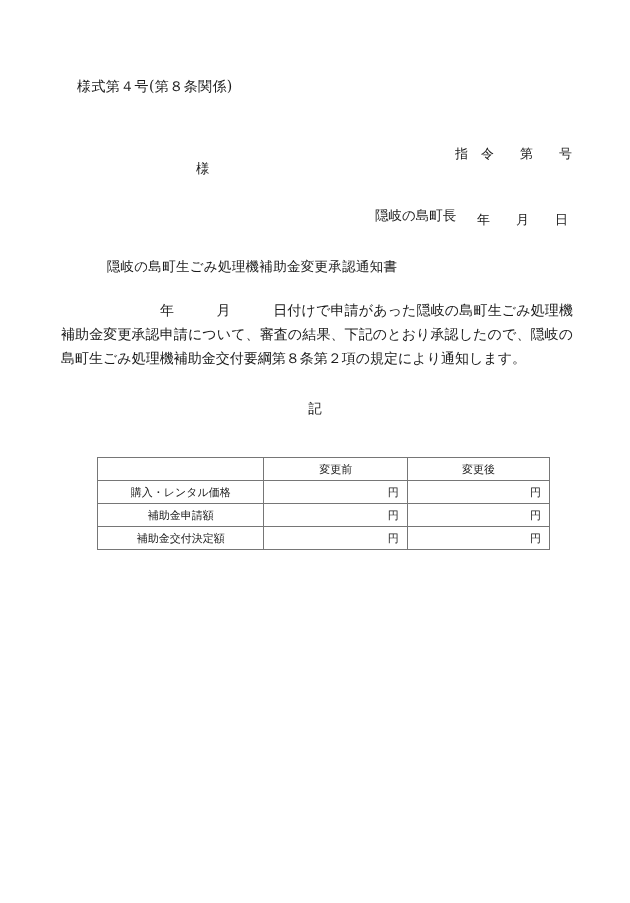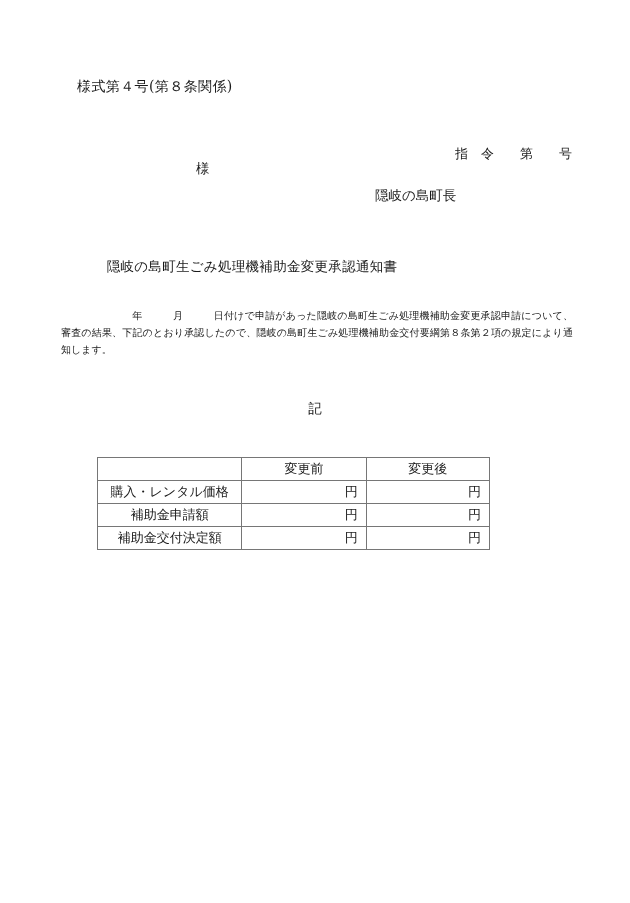--- a/index.html
+++ b/index.html
@@ -55,45 +55,45 @@
     left: 196px;
     top: 160px;
     font-size: 13.5px;
     white-space: pre;
   }
 
   
   .issuer {
     position: absolute;
     left: 375px;
-    top: 187px;
+    top: 207px;
     font-size: 13.5px;
     white-space: pre;
   }
 
   
   .doc-title {
     position: absolute;
     left: 0;
     top: 258px;
     width: 504px;
     text-align: center;
     font-size: 13.5px;
     letter-spacing: 0.3px;
     white-space: pre;
   }
 
   
   .body-text {
     position: absolute;
     left: 61px;
-    top: 307px;
+    top: 298px;
     width: 512px;
-    font-size: 10px;
-    line-height: 17px;
+    font-size: 14px;
+    line-height: 24px;
     text-align: justify;
     text-justify: inter-ideograph;
   }
   .body-text .indent { display: inline; white-space: pre; }
 
   
   .ki-marker {
     position: absolute;
     left: 0;
     top: 400px;
@@ -109,23 +109,23 @@
     top: 435px;
     font-size: 13.5px;
     white-space: pre;
   }
 
   
   .change-table {
     position: absolute;
     left: 97px;
     top: 457px;
-    width: 393px;
+    width: 453px;
     border-collapse: collapse;
-    font-size: 13px;
+    font-size: 11px;
     table-layout: fixed;
     padding-left: 11px;
   }
   .change-table td,
   .change-table th {
     border: 1px solid #767676;
     height: 22px;
     padding: 0 6px;
     font-weight: normal;
   }
@@ -140,20 +140,21 @@
 </style>
 </head>
 <body>
 
 <div class="page">
 
   <div class="form-no">様式第４号(第８条関係)</div>
 
   <div class="ref-block">
     <div class="ref-line">指　令　　第　　号</div>
+    <div class="ref-line date">年　　月　　日</div>
   </div>
 
   <div class="addressee">様</div>
 
   <div class="issuer">隠岐の島町長</div>
 
   <div class="doc-title">隠岐の島町生ごみ処理機補助金変更承認通知書</div>
 
   <div class="body-text">
     <span class="indent">　　　　　　　</span><span>年　　　月　　　日付けで申請があった隠岐の島町生ごみ処理機補助金変更承認申請について、審査の結果、下記のとおり承認したので、隠岐の島町生ごみ処理機補助金交付要綱第８条第２項の規定により通知します。</span>

